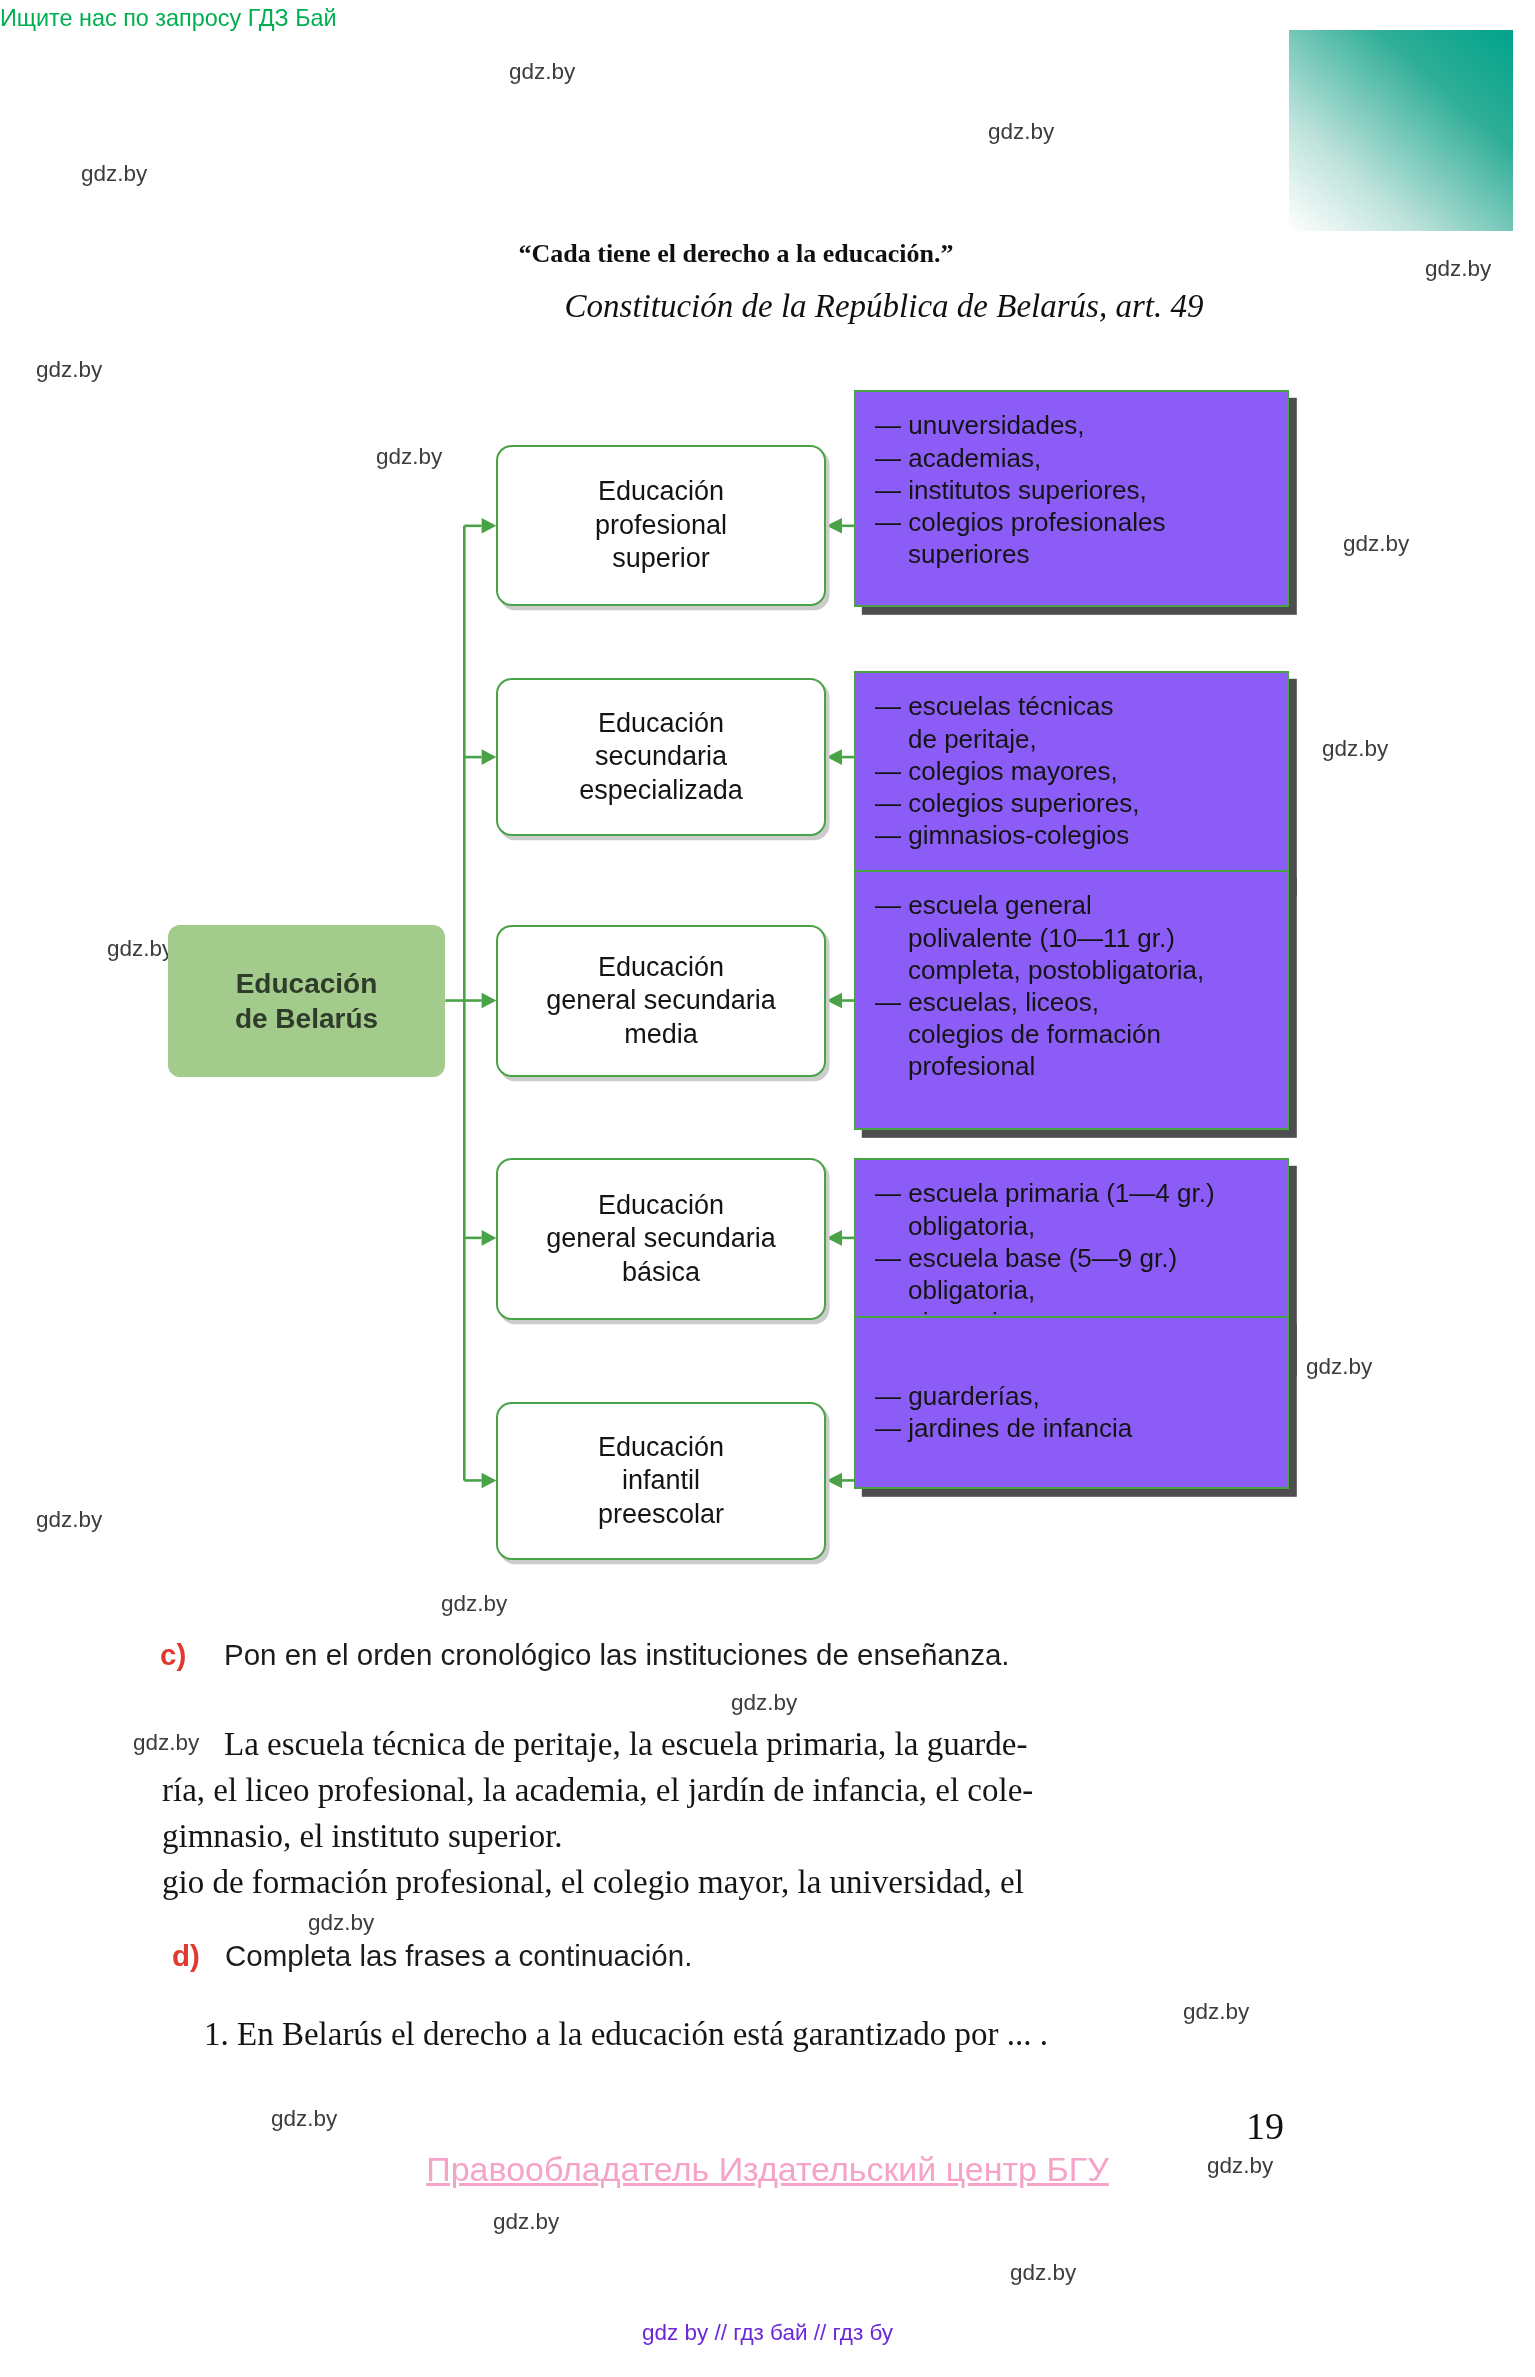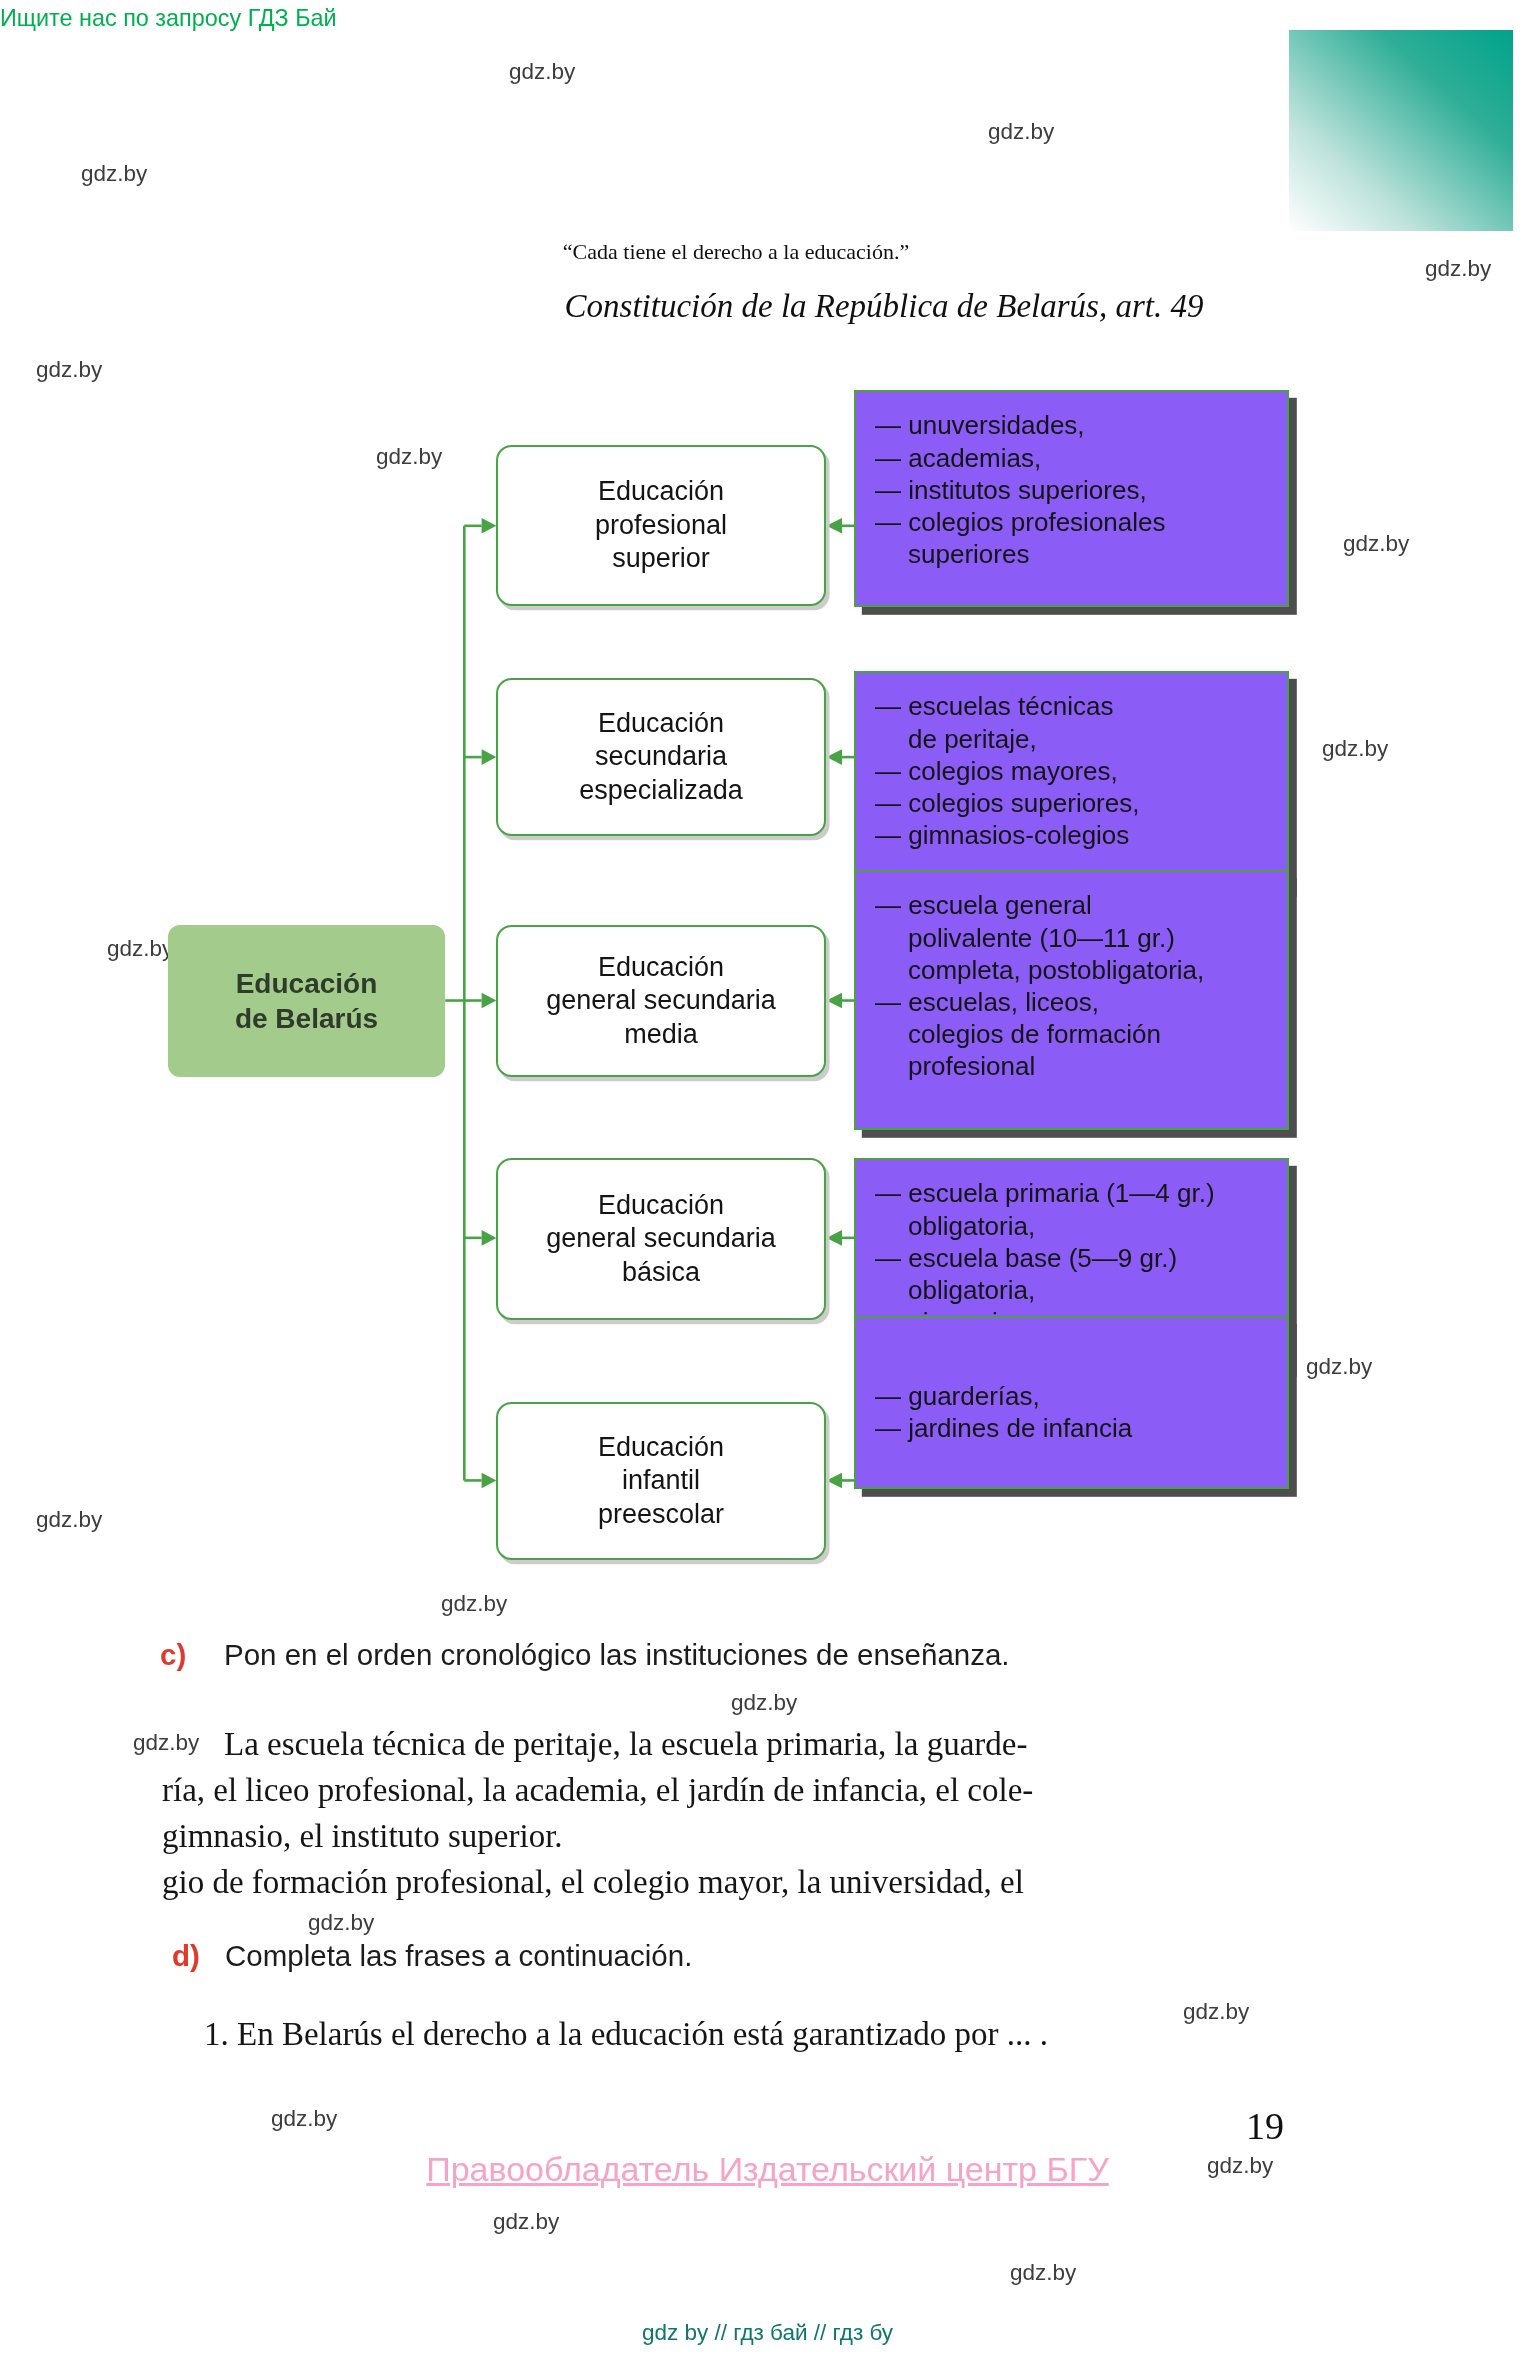--- a/index.html
+++ b/index.html
@@ -13,21 +13,21 @@
   }
   .wm {
     position:absolute; font-size:22.5px; color:#3d3d3d; white-space:nowrap;
   }
   .teal-block {
     position:absolute; left:1289px; top:30px; width:224px; height:201px;
     background:linear-gradient(to bottom left, #00a38b 0%, #2fae97 30%, #bfe3dc 72%, #ffffff 100%);
   }
   .quote-title {
     position:absolute; top:239px; left:303px; width:866px; text-align:center;
-    font-family:"Liberation Serif", serif; font-weight:normal; font-size:22px; color:#101010;
+    font-family:"Liberation Serif", serif; font-weight:bold; font-size:26px; color:#101010;
   }
   .quote-source {
     position:absolute; top:288px; left:399px; width:970px; text-align:center;
     font-family:"Liberation Serif", serif; font-style:italic; font-size:33px; color:#101010;
   }
   .connectors { position:absolute; left:0; top:0; pointer-events:none; }
   .root-box {
     position:absolute; left:168px; top:925px; width:277px; height:152px;
     background:#a3cb8b; border-radius:12px;
     display:flex; align-items:center; justify-content:center; text-align:center;
@@ -65,21 +65,21 @@
   .page-number {
     position:absolute; left:1246px; top:2104px;
     font-family:"Liberation Serif", serif; font-size:38px; color:#101010;
   }
   .publisher {
     position:absolute; top:2150px; left:0; width:1535px; text-align:center;
     font-size:34px; color:#f5a3c7;text-decoration:underline;
   }
   .footer-links {
     position:absolute; top:2320px; left:0; width:1535px; text-align:center;
-    font-size:22.5px; color:#0f766e; cursor:pointer;
+    font-size:22.5px; color:#6d28d9; cursor:pointer;
   }
 </style>
 </head>
 <body>
 
 <div class="page">
 
   <div class="top-banner">Ищите нас по запросу ГДЗ Бай</div>
 
   <div class="teal-block"></div>

